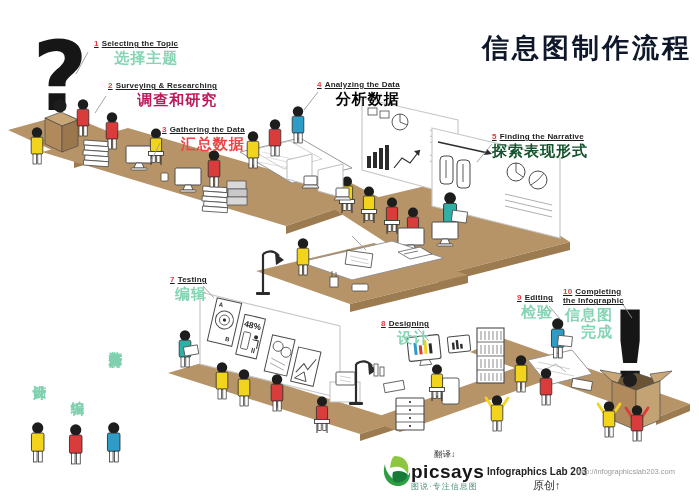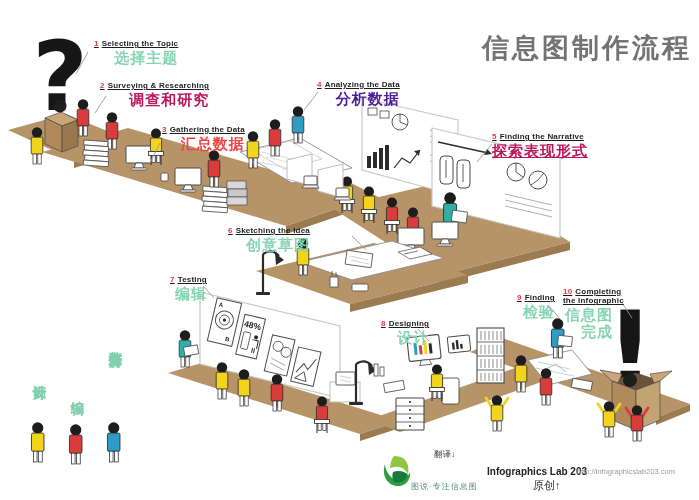--- a/index.html
+++ b/index.html
@@ -9,21 +9,21 @@
     font-family:"Liberation Sans","DejaVu Sans",sans-serif;
   }
   #scene{position:absolute;left:0;top:0;}
   
   .step{position:absolute; line-height:1.05; white-space:nowrap;}
   .step .en{font-size:8px; font-weight:bold; color:#1d1d1d; letter-spacing:.2px;text-decoration:underline;}
   .step .num{margin-right:3px;}
   .step .zh{font-size:15px; font-weight:bold; letter-spacing:1px; margin-top:2px;text-align:right;}
   .step.wrap{white-space:normal;}
   #s1{left:94px;  top:40px;}
-  #s2{left:100px; top:82px;}
+  #s2{left:108px; top:82px;}
   #s3{left:162px; top:126px;}
   #s4{left:317px; top:81px;}
   #s5{left:492px; top:133px;}
   #s6{left:228px; top:227px;}
   #s7{left:170px; top:276px;}
   #s8{left:381px; top:320px;}
   #s9{left:517px; top:294px;}
   #s10{left:563px; top:287px; width:64px;}
   #s10 .en{white-space:normal; line-height:1.15;}
   #s10 .zh{white-space:normal; width:50px; line-height:1.1;}
@@ -347,72 +347,69 @@
       <line x1="318" y1="92" x2="304" y2="110"></line>
       <line x1="492" y1="144" x2="477" y2="162"></line>
       <line x1="352" y1="236" x2="366" y2="250"></line>
       <line x1="203" y1="286" x2="214" y2="298"></line>
       <line x1="418" y1="329" x2="429" y2="341"></line>
       <line x1="549" y1="306" x2="561" y2="320"></line>
       <line x1="622" y1="303" x2="632" y2="318"></line>
     </g>
   </svg>
 
-  <div id="title" style="color: #737373;">信息图制作流程</div>
+  <div id="title" style="color: #0f172a;">信息图制作流程</div>
 
   <div class="step" id="s1">
     <div class="en"><span class="num" style="color: rgb(232, 56, 61);">1</span><span>Selecting the Topic</span></div>
     <div class="zh" style="color: rgb(133, 212, 180);">选择主题</div>
   </div>
   <div class="step" id="s2">
     <div class="en"><span class="num" style="color: rgb(232, 56, 61);">2</span><span>Surveying &amp; Researching</span></div>
     <div class="zh" style="color: #be185d;">调查和研究</div>
   </div>
   <div class="step" id="s3">
     <div class="en"><span class="num" style="color: rgb(232, 56, 61);">3</span><span>Gathering the Data</span></div>
     <div class="zh" style="color: #ef4444;">汇总数据</div>
   </div>
   <div class="step" id="s4">
     <div class="en"><span class="num" style="color: rgb(232, 56, 61);">4</span><span>Analyzing the Data</span></div>
-    <div class="zh" style="color: #4c1d95;">分析数据</div>
+    <div class="zh" style="color: #000000;">分析数据</div>
   </div>
   <div class="step" id="s5">
     <div class="en"><span class="num" style="color: rgb(232, 56, 61);">5</span><span>Finding the Narrative</span></div>
-    <div class="zh" style="color: #be185d; text-decoration: underline;">探索表现形式</div>
-  </div>
-  <div class="step" id="s6">
-    <div class="en"><span class="num" style="color: rgb(232, 56, 61);">6</span><span>Sketching the Idea</span></div>
-    <div class="zh" style="color: rgb(133, 212, 180);">创意草图</div>
+    <div class="zh" style="color: #14532d;">探索表现形式</div>
   </div>
   <div class="step" id="s7">
     <div class="en"><span class="num" style="color: rgb(232, 56, 61);">7</span><span>Testing</span></div>
     <div class="zh" style="color: rgb(133, 212, 180);">编辑</div>
   </div>
   <div class="step" id="s8">
     <div class="en"><span class="num" style="color: rgb(232, 56, 61);">8</span><span>Designing</span></div>
     <div class="zh" style="color: rgb(133, 212, 180);">设计</div>
   </div>
   <div class="step" id="s9">
-    <div class="en"><span class="num" style="color: rgb(232, 56, 61);">9</span><span>Finding</span></div>
+    <div class="en"><span class="num" style="color: rgb(232, 56, 61);">9</span><span>Editing</span></div>
     <div class="zh" style="color: rgb(133, 212, 180);">检验</div>
   </div>
   <div class="step wrap" id="s10">
     <div class="en"><span class="num" style="color: rgb(232, 56, 61);">10</span><span>Completing the Infographic</span></div>
     <div class="zh" style="color: rgb(133, 212, 180);">信息图完成</div>
   </div>
 
   <div class="role" id="role0" style="color: rgb(127, 208, 174);">设计师</div>
   <div class="role" id="role1" style="color: rgb(127, 208, 174);">编辑</div>
   <div class="role" id="role2" style="color: rgb(127, 208, 174);">数据分析师</div>
 
   <div id="footer">
     <svg id="brand-logo" width="30" height="34" viewBox="0 0 30 34">
       <path d="M14,1 C25,1 29,10 27,19 C23,12 17,10 9,13 C10,6 11,2 14,1 Z" fill="#8dc63f"></path>
       <path d="M4,9 C0,21 7,32 19,31 C26,30 30,23 29,17 C26,25 16,28 10,22 C6,18 4,13 4,9 Z" fill="#2e9e43"></path>
       <path d="M12,17 C17,15 24,16 27,20 C25,26 18,29 13,27 C11,24 11,20 12,17 Z" fill="#177a38"></path>
     </svg>
     <div id="translate-note">翻译↓</div>
+    <div id="brand-name" style="color: rgb(22, 22, 22);">picsays</div>
     <div id="brand-tagline" style="color: rgb(79, 143, 122);">图说·专注信息图</div>
     <div id="lab-name">Infographics Lab 203</div>
     <div id="original-note">原创↑</div>
     <div id="lab-url" style="color: rgb(154, 154, 154);">http://infographicslab203.com</div>
   </div>
 </div>
 
 </body></html>

